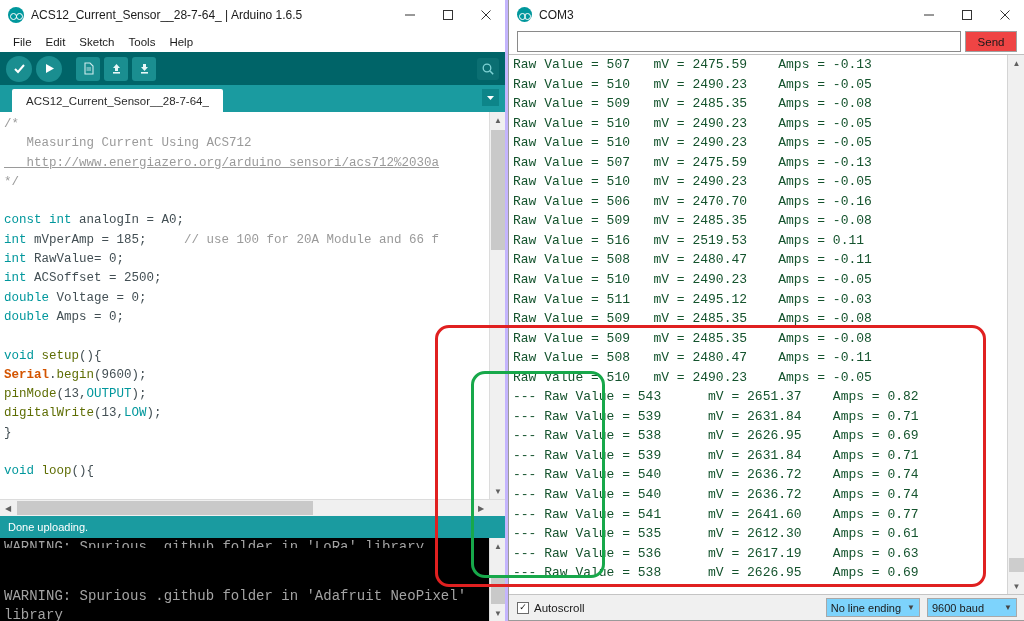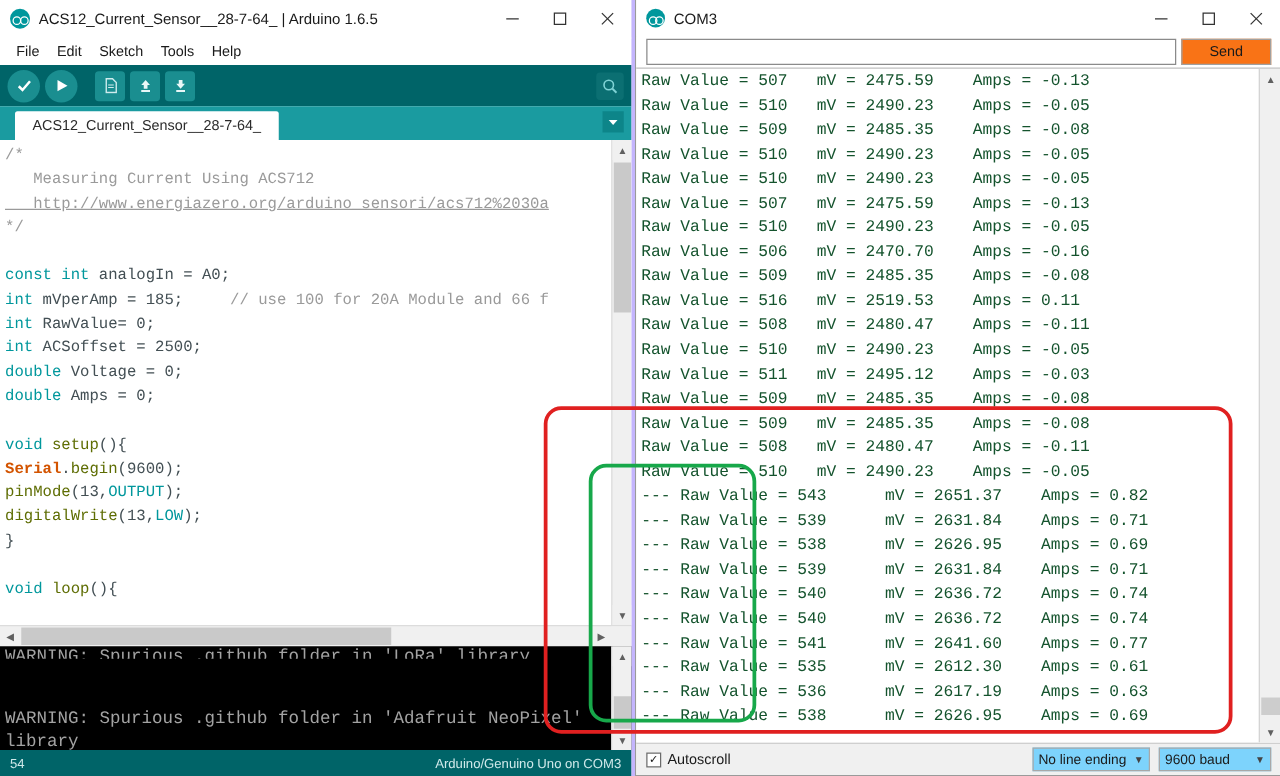--- a/index.html
+++ b/index.html
@@ -160,21 +160,21 @@
 
   .sm-sendrow {
     height: 25px; display: flex; align-items: center; gap: 4px;
     padding: 0 7px 0 8px; background: #ffffff;
   }
   .sm-input {
     flex: 1 1 auto; height: 21px; border: 1px solid #8a8a8a; background: #ffffff;
     font-size: 11.5px; padding: 0 4px; font-family: "Liberation Sans", sans-serif;
   }
   .sm-send {
-    width: 72px; height: 21px; border: 1px solid #a0a0a0; background: #f97316;
+    width: 52px; height: 21px; border: 1px solid #a0a0a0; background: #ef4444;
     font-size: 11.5px; color: #1a1a1a; display: flex; align-items: center;
     justify-content: center;
   }
 
   .sm-output-wrap {
     flex: 1 1 auto; position: relative; background: #ffffff;
     border-top: 1px solid #c0c0c0; overflow: hidden;
   }
   .sm-output {
     position: absolute; left: 4px; top: 0; right: 17px; bottom: 0;
@@ -331,37 +331,36 @@
       </div>
     </div>
 
     <div class="hscroll-row">
       <div class="arrow-l">◀</div>
       <div class="hthumb"></div>
       <div class="arrow-r">▶</div>
       <div class="hscroll-corner"></div>
     </div>
 
+    <div class="status-strip">
+      <span>Done uploading.</span>
+    </div>
 
     <div class="console-wrap">
       <div class="console"><span class="clip-top">WARNING: Spurious .github folder in 'LoRa' library</span>
 
 WARNING: Spurious .github folder in 'Adafruit NeoPixel'
 library</div>
       <div class="vscroll">
         <div class="arrow-up">▲</div>
         <div class="thumb" style="top:40px;height:26px;"></div>
         <div class="arrow-dn">▼</div>
       </div>
     </div>
 
-    <div class="statusbar">
-      <span>54</span>
-      <span class="right">Arduino/Genuino Uno on COM3</span>
-    </div>
   </div>
 
   <div id="serial">
 
     <div class="sm-title">
       <span class="tb-logo"></span>
       <span class="sm-title-text">COM3</span>
       <div class="win-btns">
         <div class="win-btn">
           <svg width="12" height="12" viewBox="0 0 12 12">

